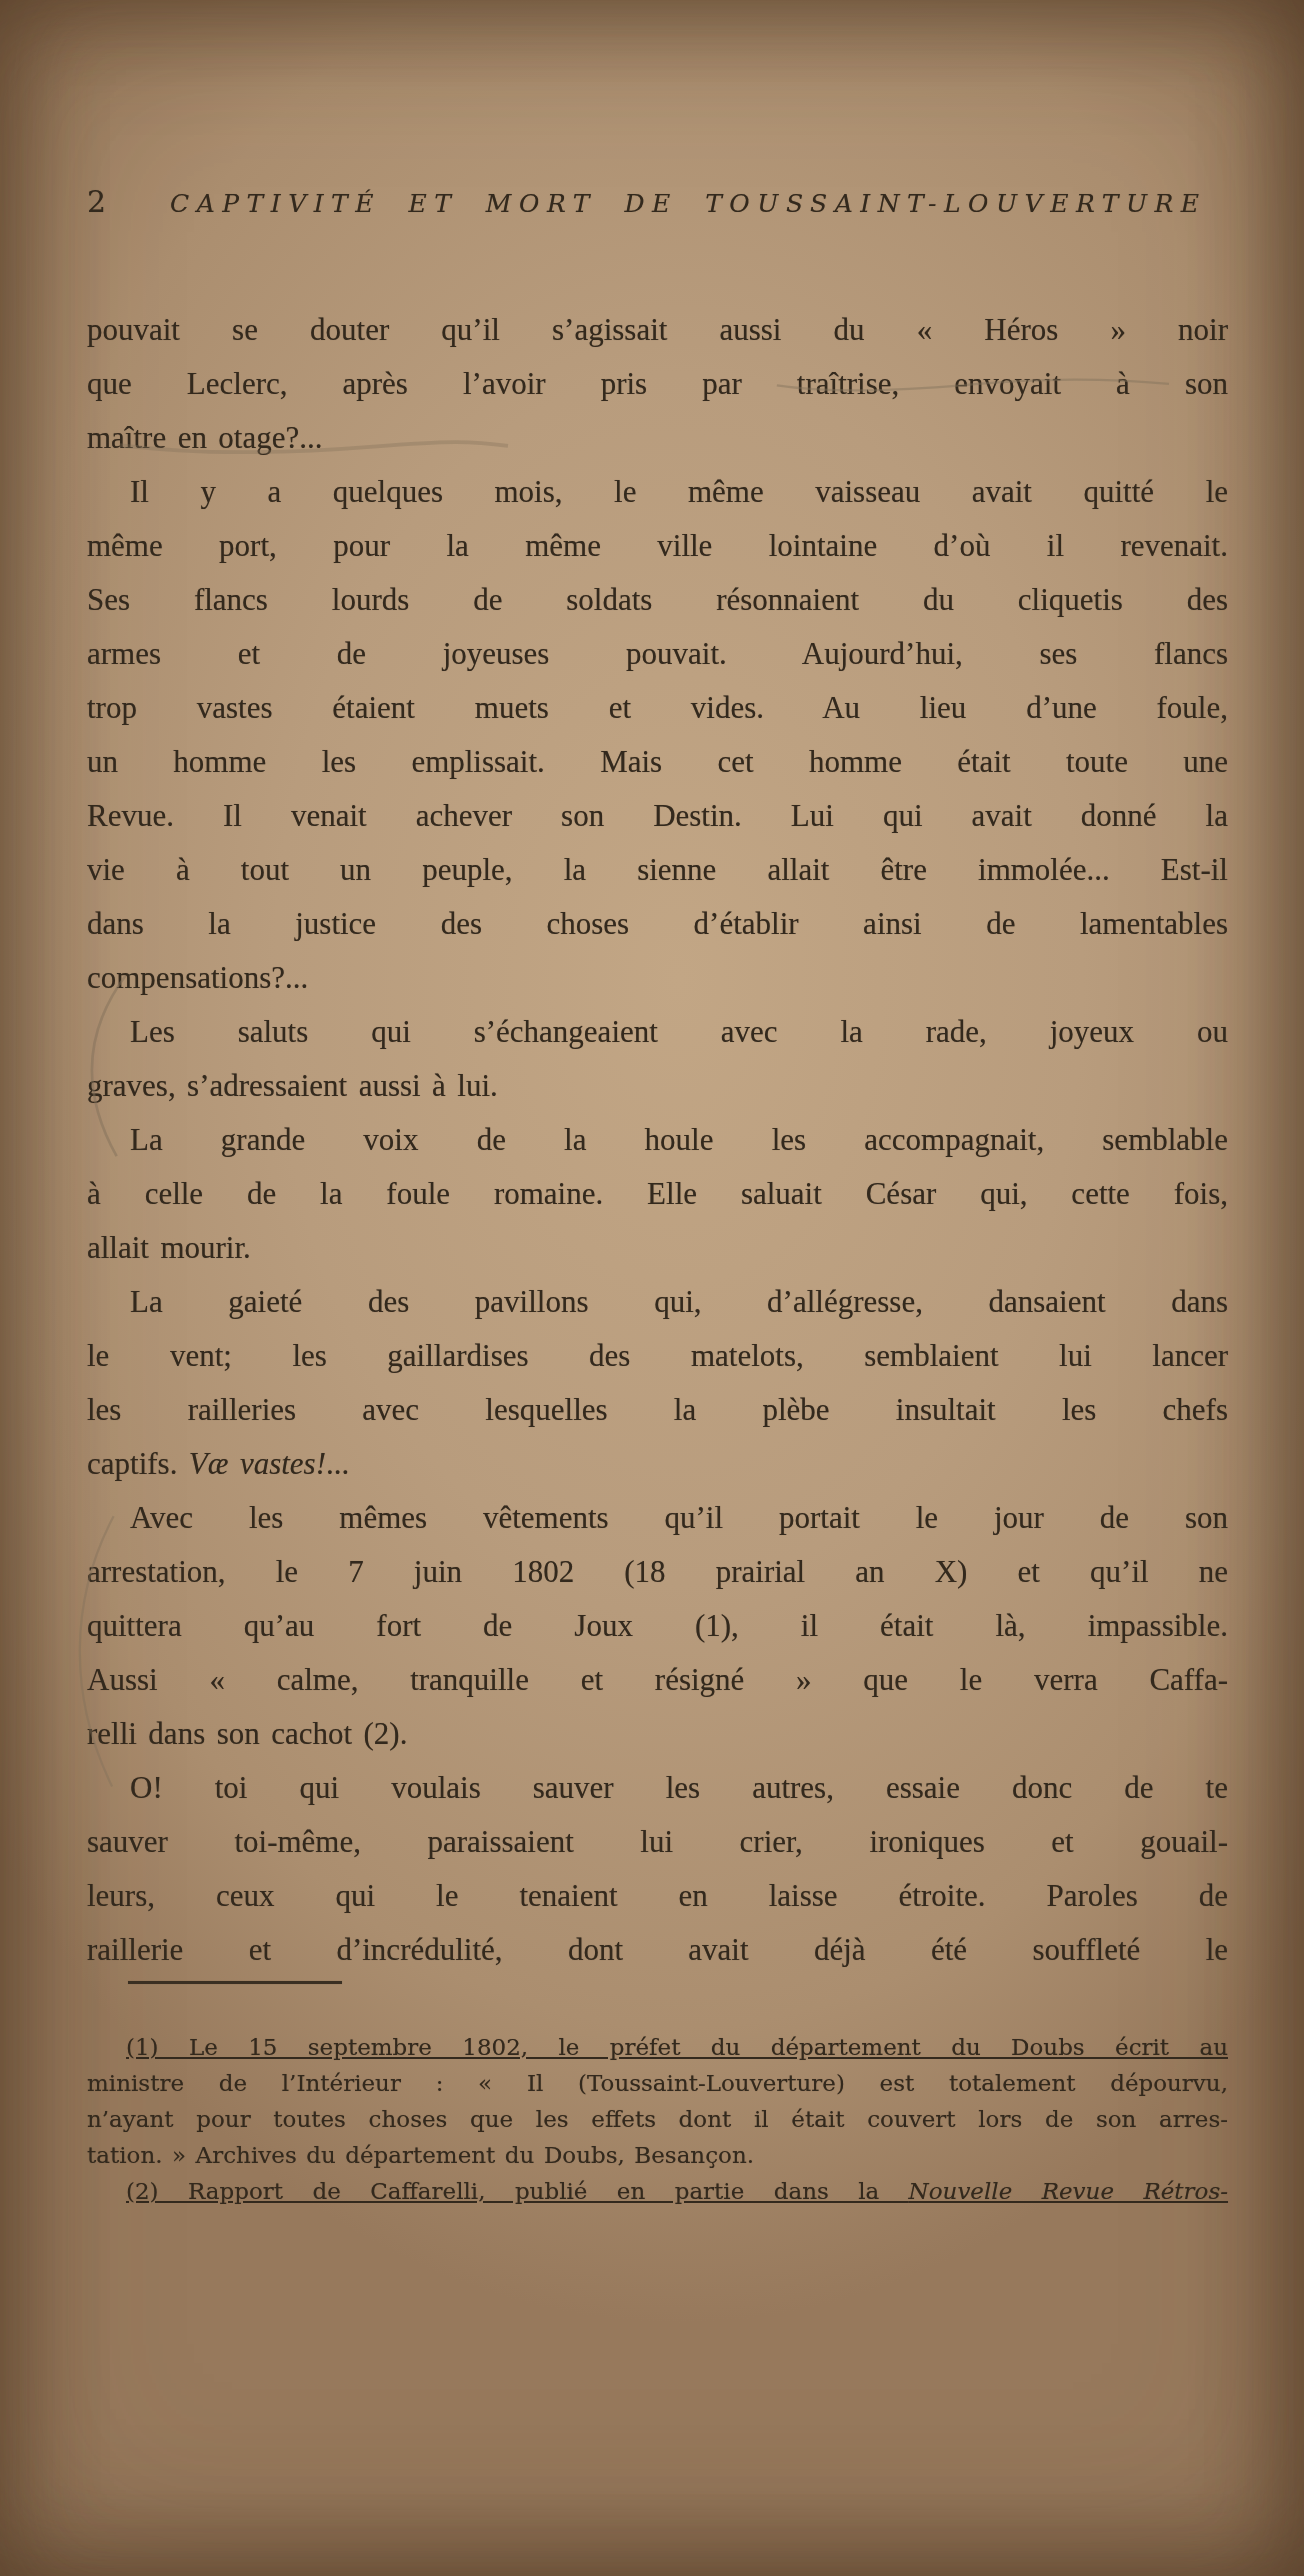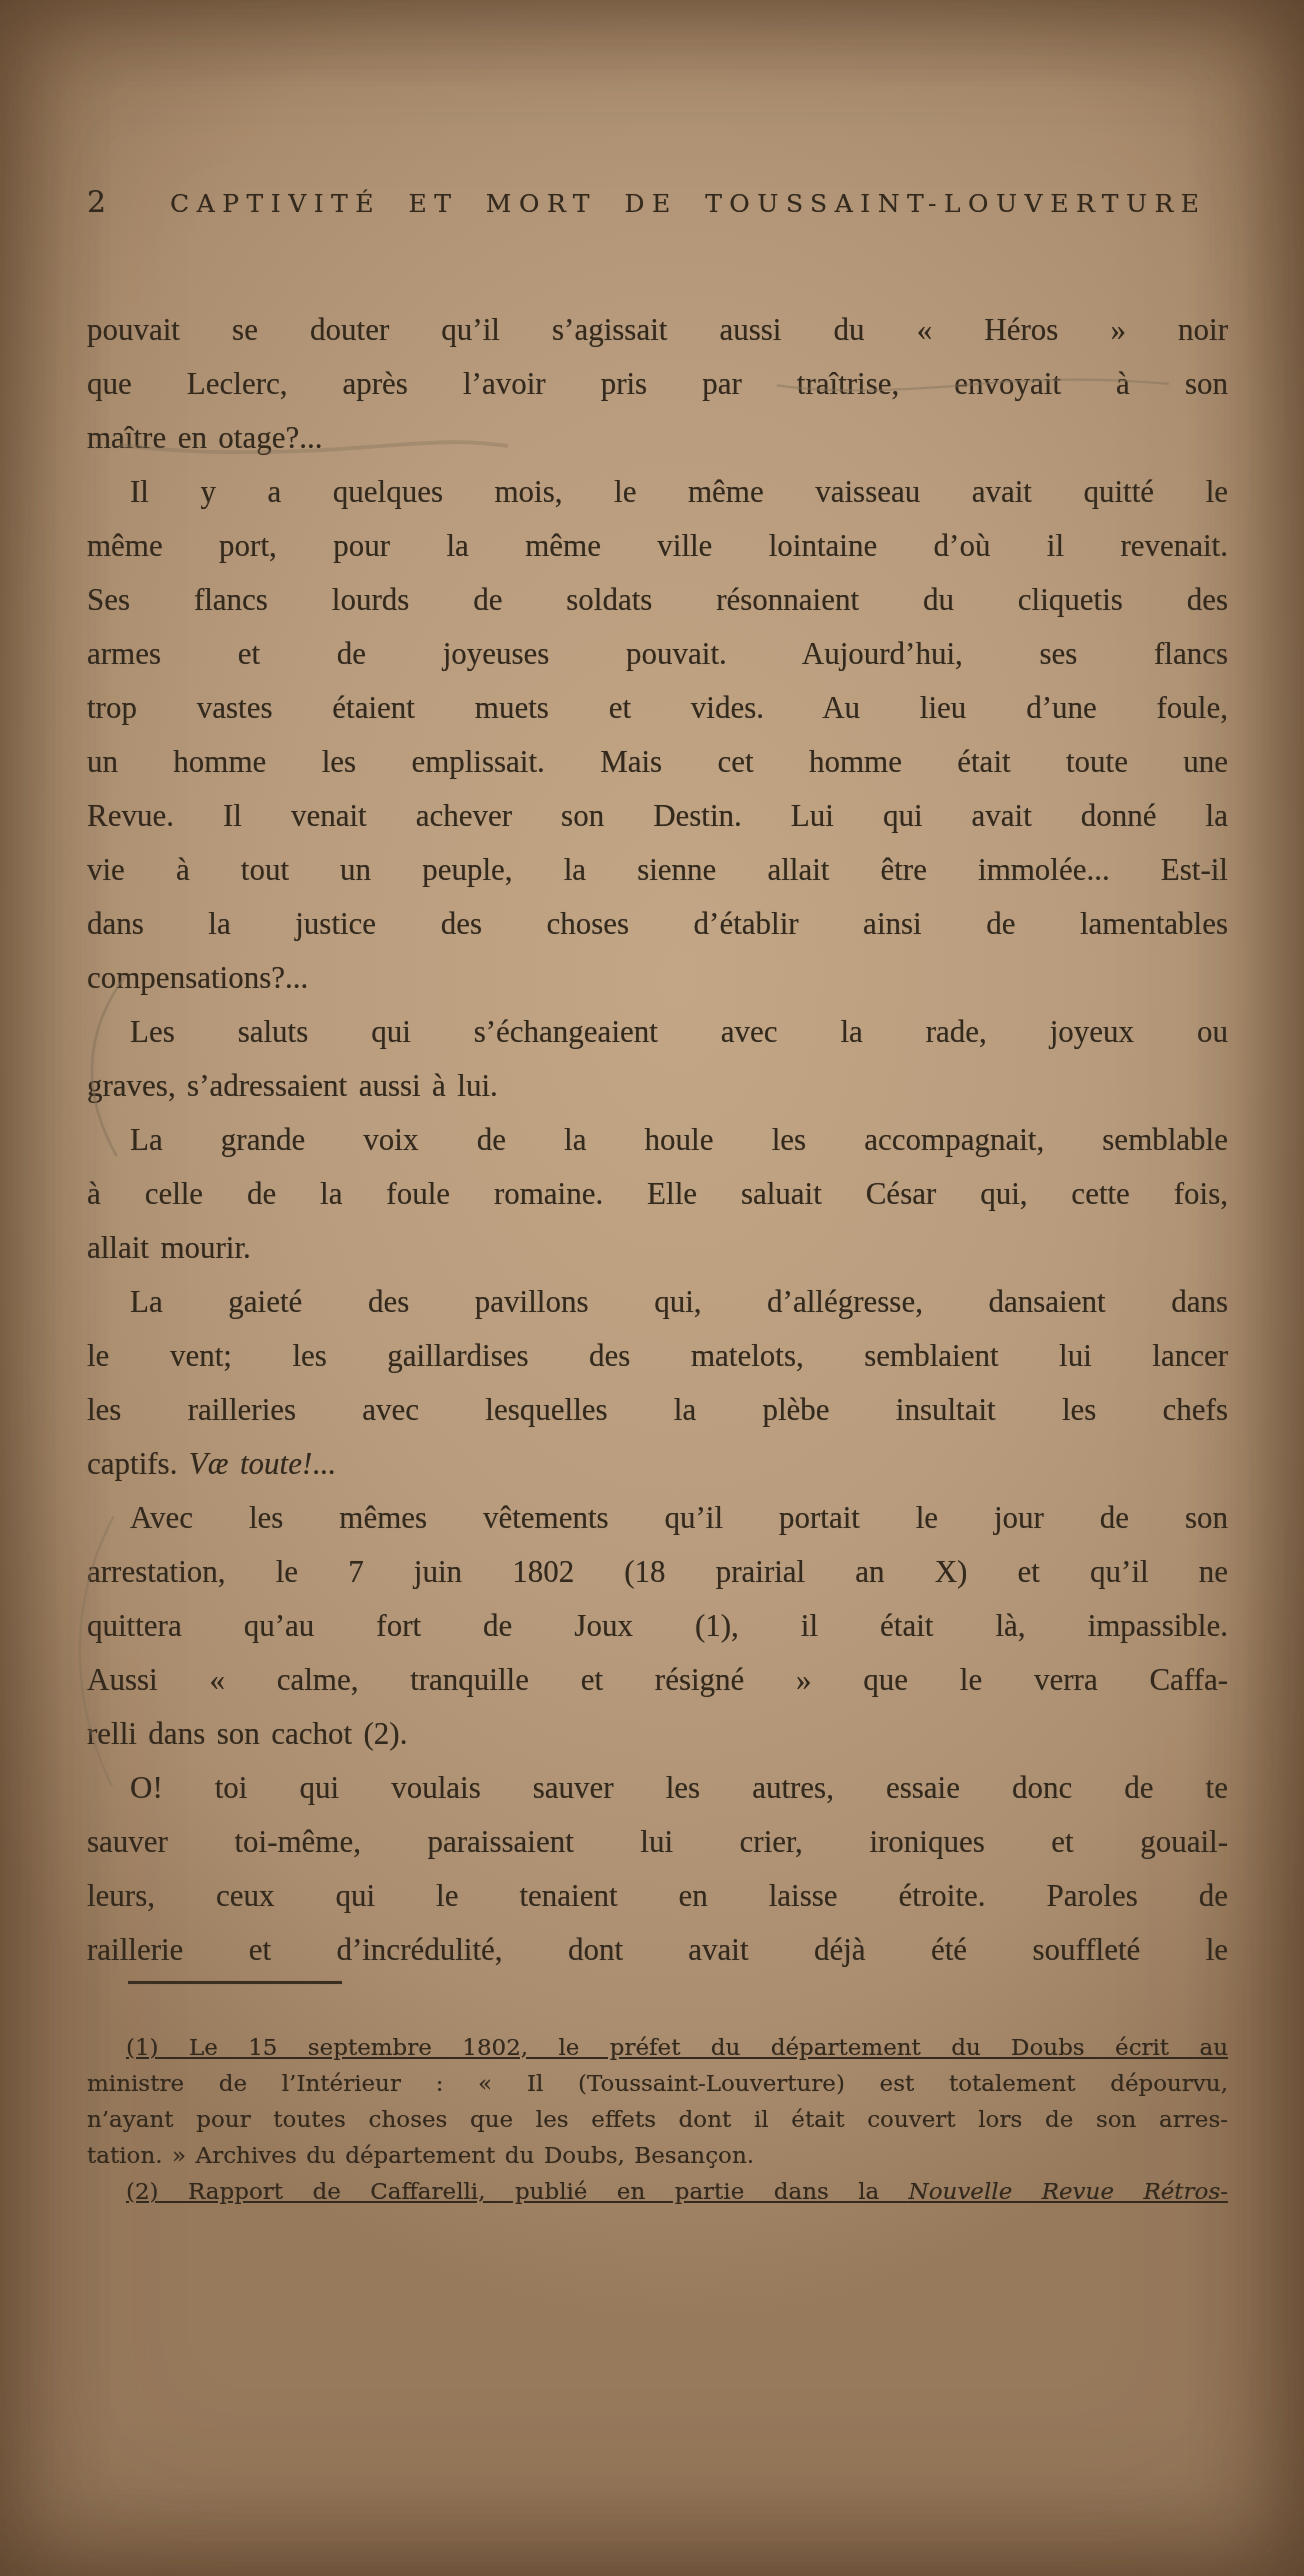--- a/index.html
+++ b/index.html
@@ -25,20 +25,21 @@
     position:absolute;left:87px;top:184px;width:1141px;
     display:flex;align-items:baseline;
   }
   .pagenum{font-size:30px;}
   .runtitle{
     margin-left:64px;
     font-size:25px;
     letter-spacing:7.5px;
     word-spacing:12px;
     white-space:nowrap;
+    font-style:italic;
   }
   
   .bodytext{
     position:absolute;left:87px;top:303px;width:1141px;
     font-size:31px;
   }
   .line{
     height:54px;line-height:54px;
     text-align:justify;
     text-align-last:justify;
@@ -93,21 +94,21 @@
       <div class="line"><span>dans la justice des choses d’établir ainsi de lamentables</span></div>
       <div class="line para-end"><span>compensations?...</span></div>
       <div class="line indent"><span>Les saluts qui s’échangeaient avec la rade, joyeux ou</span></div>
       <div class="line para-end"><span>graves, s’adressaient aussi à lui.</span></div>
       <div class="line indent"><span>La grande voix de la houle les accompagnait, semblable</span></div>
       <div class="line"><span>à celle de la foule romaine. Elle saluait César qui, cette fois,</span></div>
       <div class="line para-end"><span>allait mourir.</span></div>
       <div class="line indent"><span>La gaieté des pavillons qui, d’allégresse, dansaient dans</span></div>
       <div class="line"><span>le vent; les gaillardises des matelots, semblaient lui lancer</span></div>
       <div class="line"><span>les railleries avec lesquelles la plèbe insultait les chefs</span></div>
-      <div class="line para-end"><span>captifs. </span><i>Væ toute!</i><span>...</span></div>
+      <div class="line para-end"><span>captifs. </span><i>Væ vastes!</i><span>...</span></div>
       <div class="line indent"><span>Avec les mêmes vêtements qu’il portait le jour de son</span></div>
       <div class="line"><span>arrestation, le 7 juin 1802 (18 prairial an X) et qu’il ne</span></div>
       <div class="line"><span>quittera qu’au fort de Joux (1), il était là, impassible.</span></div>
       <div class="line"><span>Aussi « calme, tranquille et résigné » que le verra Caffa-</span></div>
       <div class="line para-end"><span>relli dans son cachot (2).</span></div>
       <div class="line indent"><span>O! toi qui voulais sauver les autres, essaie donc de te</span></div>
       <div class="line"><span>sauver toi-même, paraissaient lui crier, ironiques et gouail-</span></div>
       <div class="line"><span>leurs, ceux qui le tenaient en laisse étroite. Paroles de</span></div>
       <div class="line"><span>raillerie et d’incrédulité, dont avait déjà été souffleté le</span></div>
     </div>

